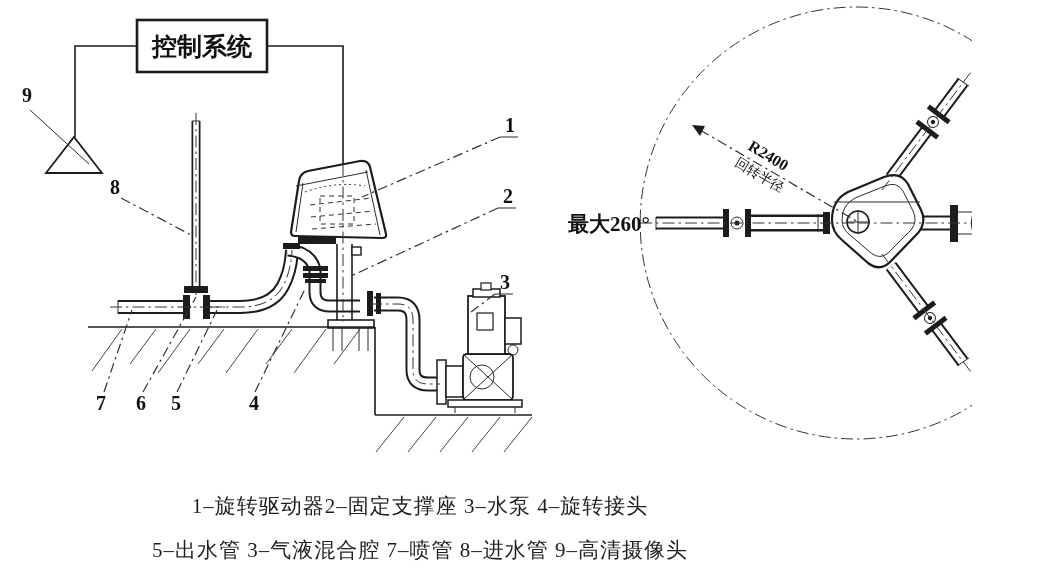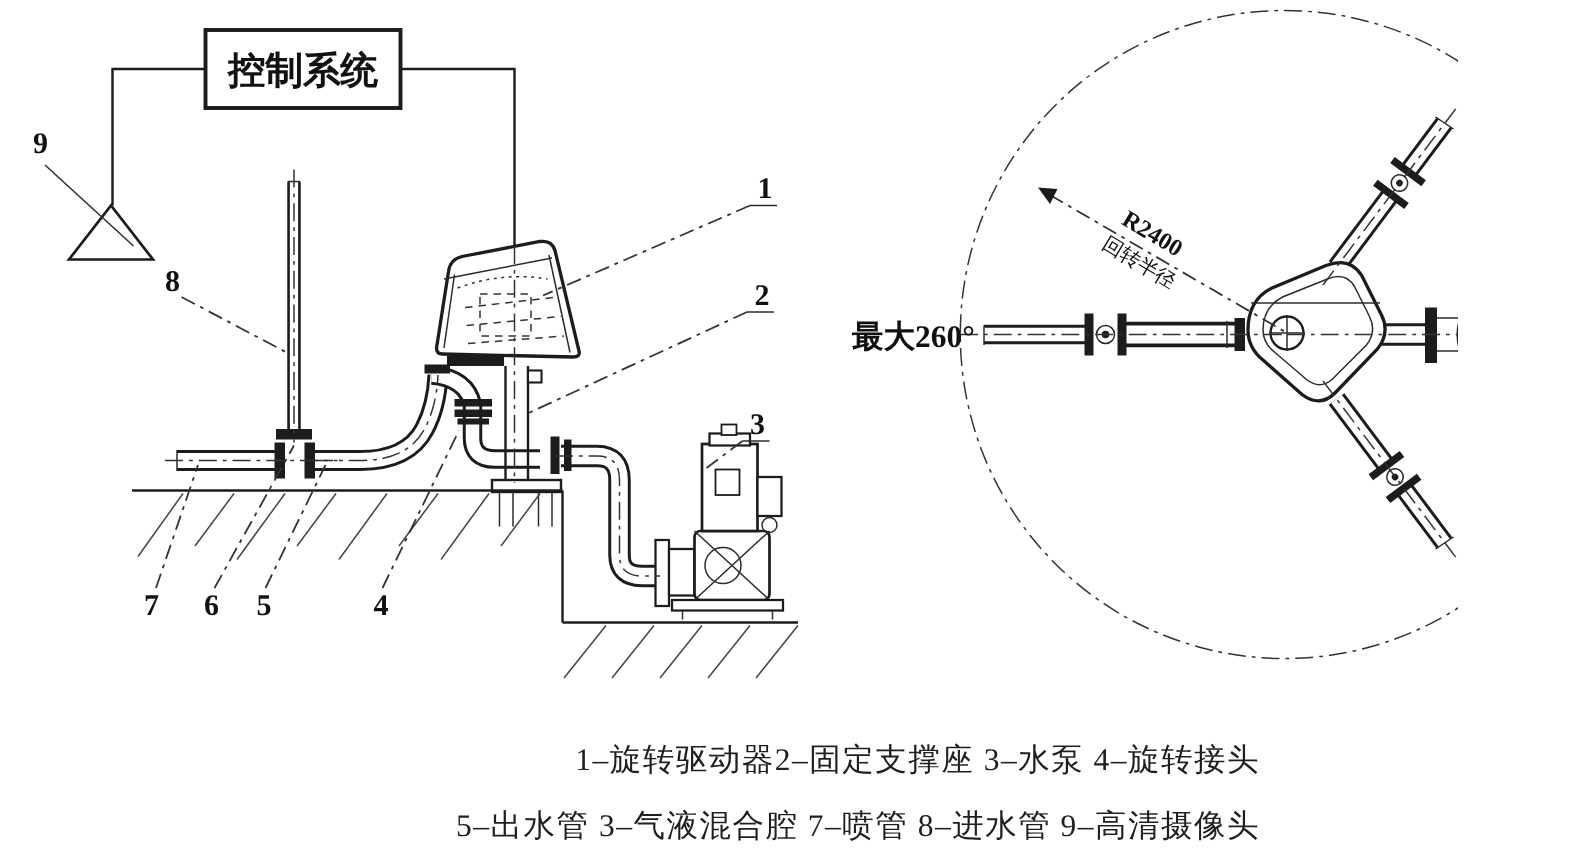--- a/index.html
+++ b/index.html
@@ -14,21 +14,21 @@
   .cl   {stroke:#333;fill:none;stroke-width:1;stroke-dasharray:12 4 2.5 4;} 
   .ldr  {stroke:#333;fill:none;stroke-width:1.2;stroke-dasharray:10 4 2.5 4;} 
   .hatch{stroke:#444;fill:none;stroke-width:1;}
   .dark {fill:#1c1c1c;stroke:none;}
   .wbox {fill:#ffffff;stroke:#1c1c1c;}
   .dash {stroke:#333;fill:none;stroke-width:1;stroke-dasharray:5 4;}
   .dots {stroke:#333;fill:none;stroke-width:1;stroke-dasharray:2 3;}
   text.num{font-family:"Liberation Serif","DejaVu Serif",serif;font-weight:bold;
            font-size:20px;fill:#111;}
   text.cn {font-family:"Liberation Serif","DejaVu Serif",serif;fill:#111;}
-  .capline{position:absolute;left:0;width:840px;text-align:right;color:#1f1f1f;
+  .capline{position:absolute;left:0;width:840px;text-align:center;color:#1f1f1f;
            font-size:21px;letter-spacing:1px;}
 </style>
 </head>
 <body>
 
 <div class="stage">
 <svg width="1060" height="570" viewBox="0 0 1060 570">
 
   <g>
 

